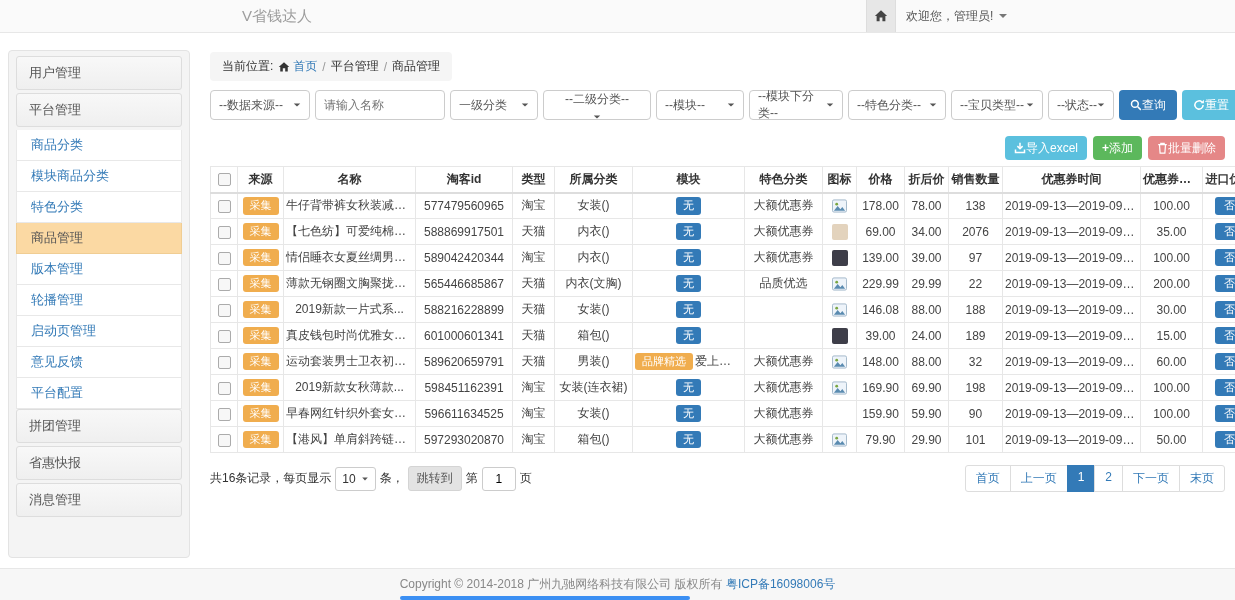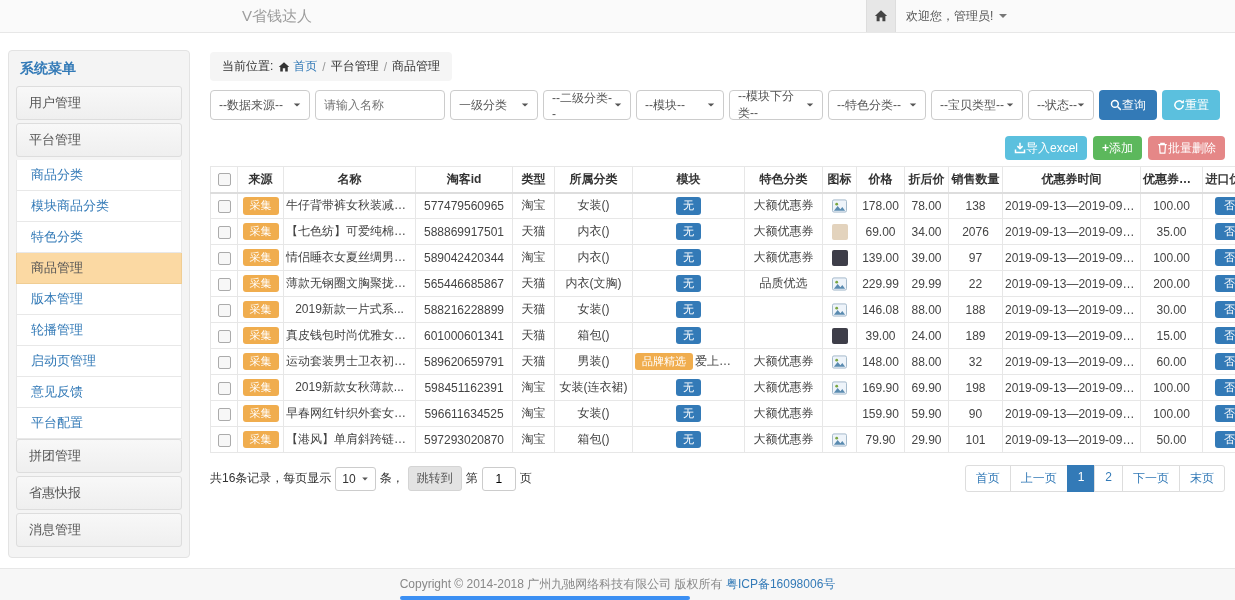--- a/index.html
+++ b/index.html
@@ -81,21 +81,20 @@
           <path d="M8 1.5L15 8h-2v6h-3.4V9.6H6.4V14H3V8H1z" fill="#444"></path>
         </svg>
     </div>
     <div class="welcome">
       <span>欢迎您，管理员!</span>
       <span class="caret"></span>
     </div>
   </div>
 
   <div class="sidebar">
-    <div class="sb-title">系统菜单</div>
     <div>
         <div class="menu-group">用户管理</div>
         <div class="menu-group">平台管理</div>
         <div class="menu-sub">商品分类</div>
         <div class="menu-sub">模块商品分类</div>
         <div class="menu-sub">特色分类</div>
         <div class="menu-sub active">商品管理</div>
         <div class="menu-sub">版本管理</div>
         <div class="menu-sub">轮播管理</div>
         <div class="menu-sub">启动页管理</div>
@@ -125,21 +124,21 @@
 
     <div class="filters">
       <div class="sel" style="width:100px">
         <span class="sel-label">--数据来源--</span>
         <span class="caret"></span>
       </div>
       <input class="txt" placeholder="请输入名称" style="">
       <span style="display:contents"><div class="sel" style="width: 88px;">
     <span class="sel-label">一级分类</span>
     <span class="caret"></span>
-  </div><div class="sel" style="width: 88px;">
+  </div><div class="sel" style="width: 108px; flex-direction: column;">
     <span class="sel-label">--二级分类--</span>
     <span class="caret"></span>
   </div><div class="sel" style="width: 88px;">
     <span class="sel-label">--模块--</span>
     <span class="caret"></span>
   </div><div class="sel" style="width: 94px;">
     <span class="sel-label">--模块下分类--</span>
     <span class="caret"></span>
   </div><div class="sel" style="width: 98px;">
     <span class="sel-label">--特色分类--</span>

